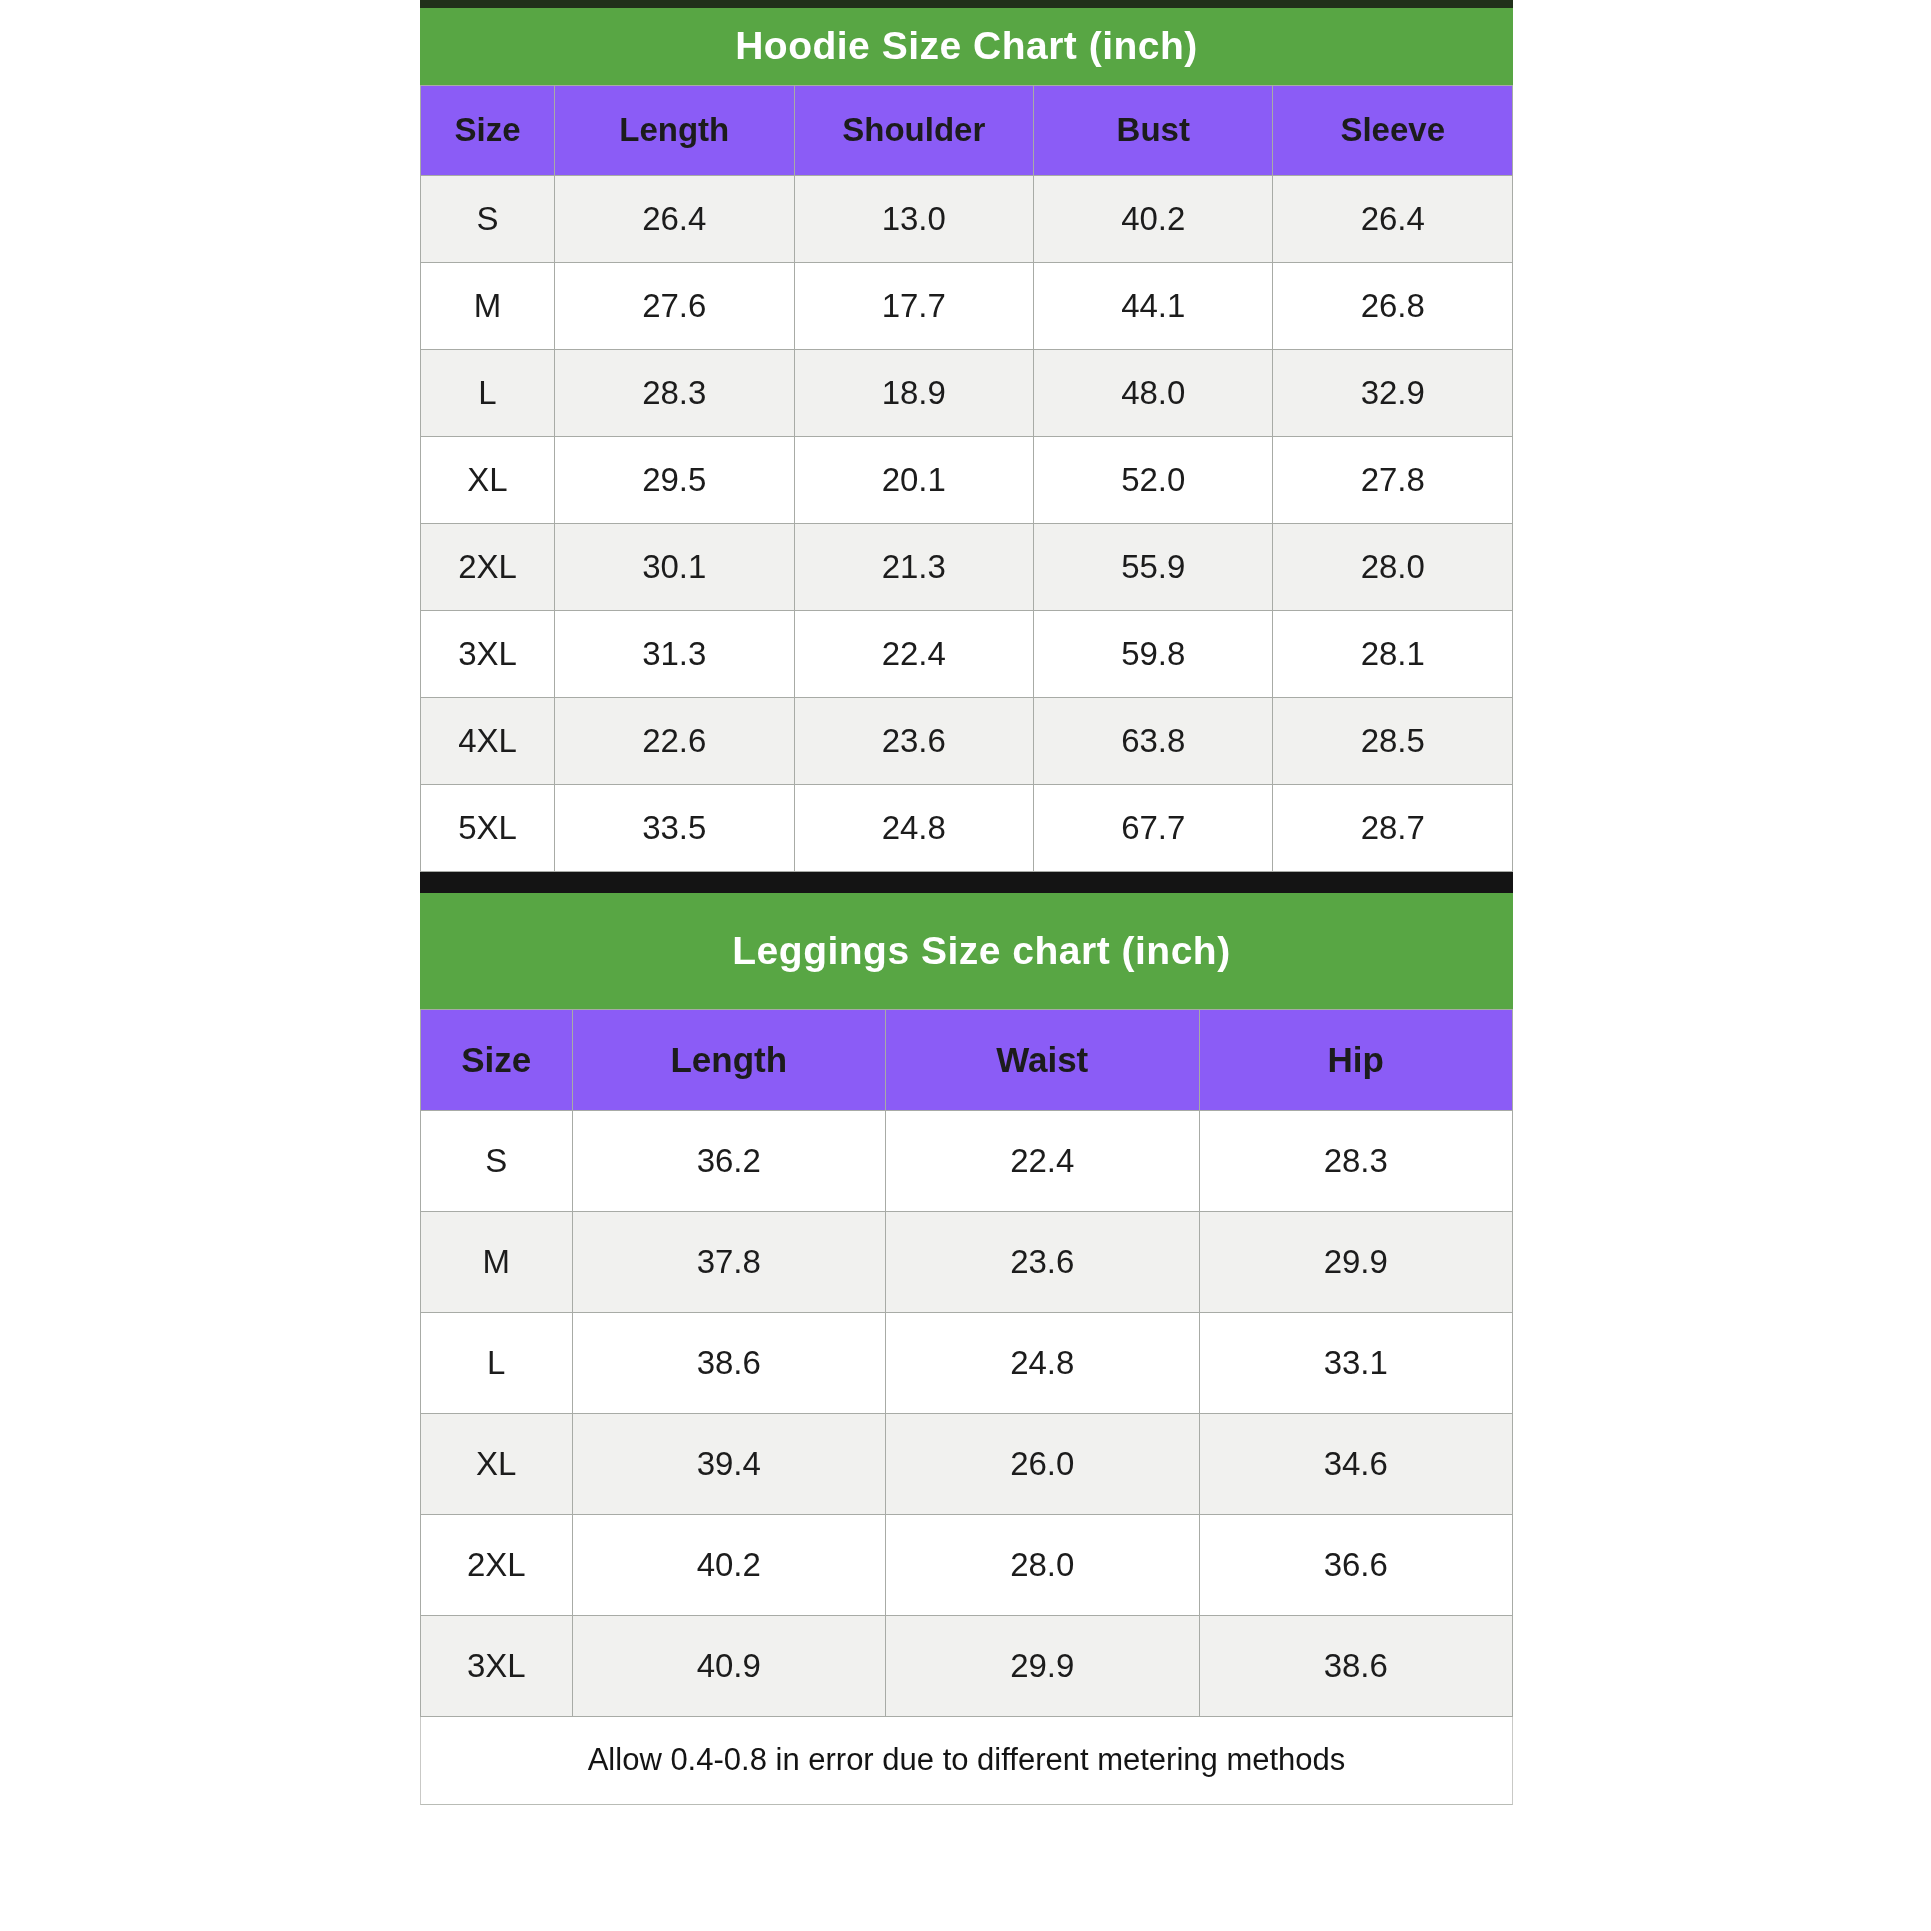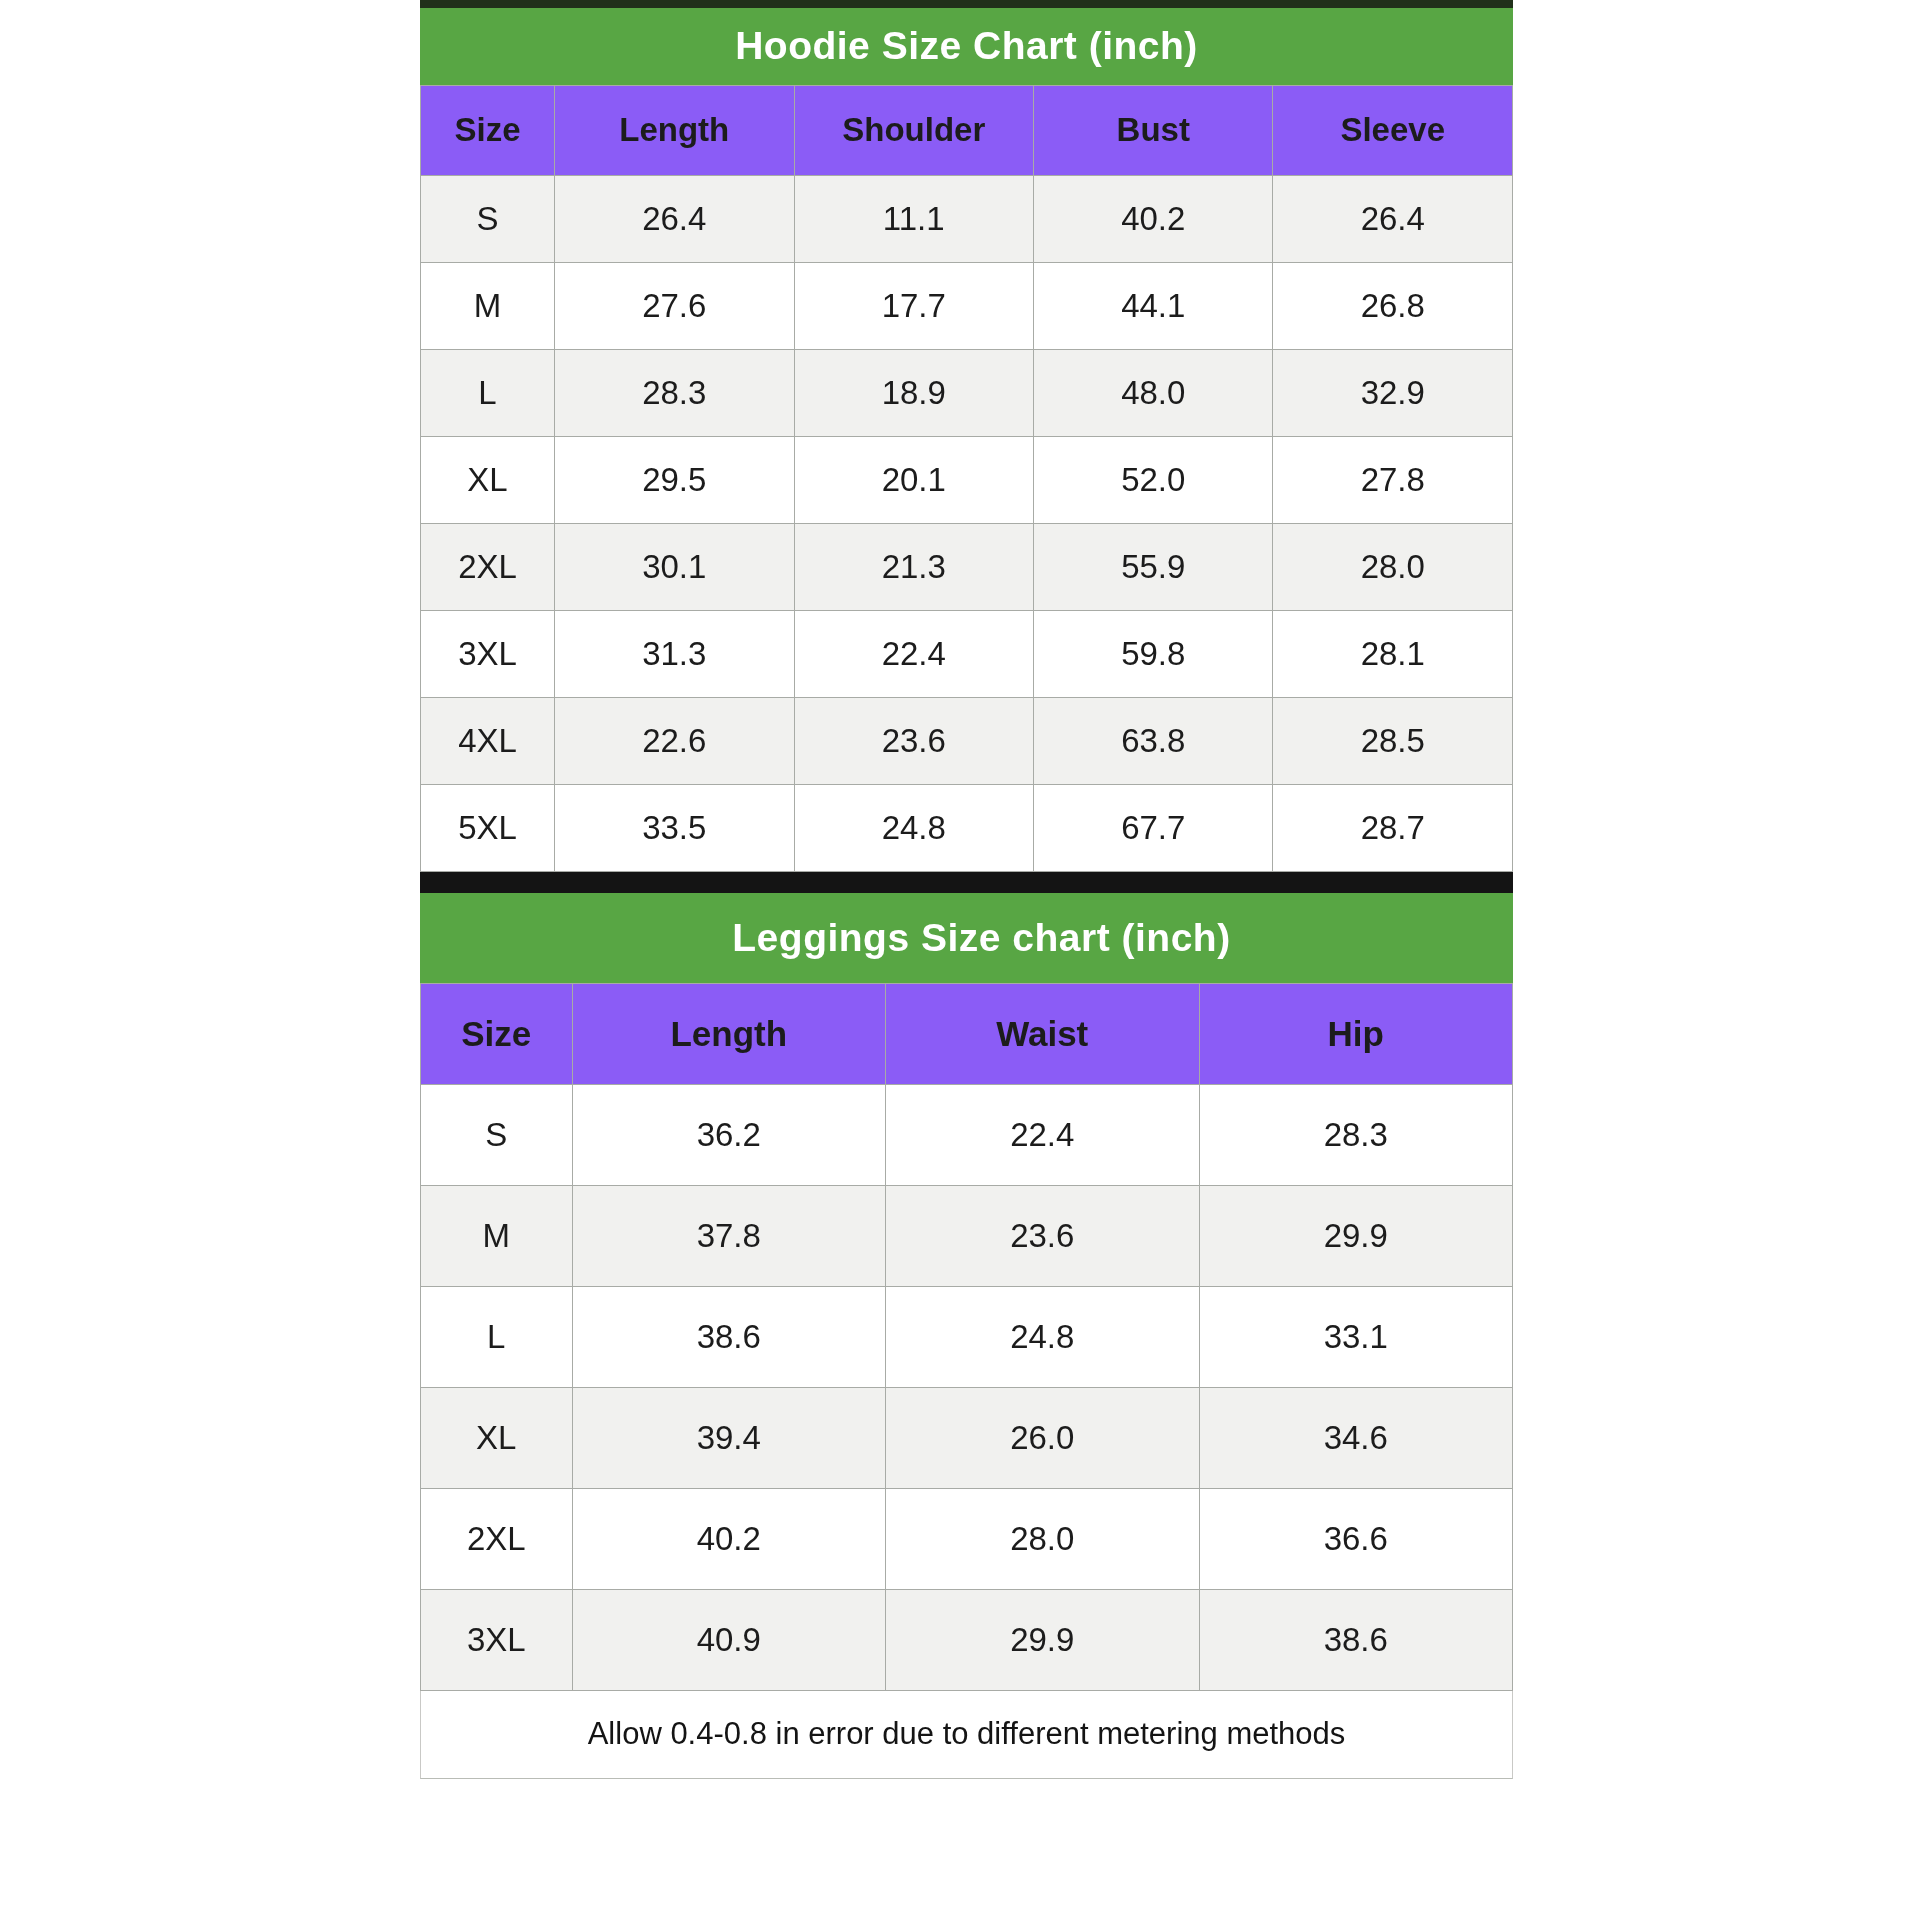--- a/index.html
+++ b/index.html
@@ -29,21 +29,21 @@
     background: #58a644;
     color: #ffffff;
     font-weight: bold;
     font-size: 39px;
     display: flex;
     align-items: center;
     justify-content: center;
     letter-spacing: 0.5px;
   }
   .table-title.leggings {
-    height: 90px;
+    height: 116px;
     padding-left: 30px;
   }
   table {
     width: 100%;
     border-collapse: collapse;
     table-layout: fixed;
   }
   th, td {
     border: 1px solid #a8aba6;
     text-align: center;
@@ -100,21 +100,21 @@
           <th>Length</th>
           <th>Shoulder</th>
           <th>Bust</th>
           <th>Sleeve</th>
         </tr>
     </thead>
     <tbody>
         <tr>
           <td>S</td>
           <td>26.4</td>
-          <td>11.1</td>
+          <td>13.0</td>
           <td>40.2</td>
           <td>26.4</td>
         </tr>
         <tr>
           <td>M</td>
           <td>27.6</td>
           <td>17.7</td>
           <td>44.1</td>
           <td>26.8</td>
         </tr>

